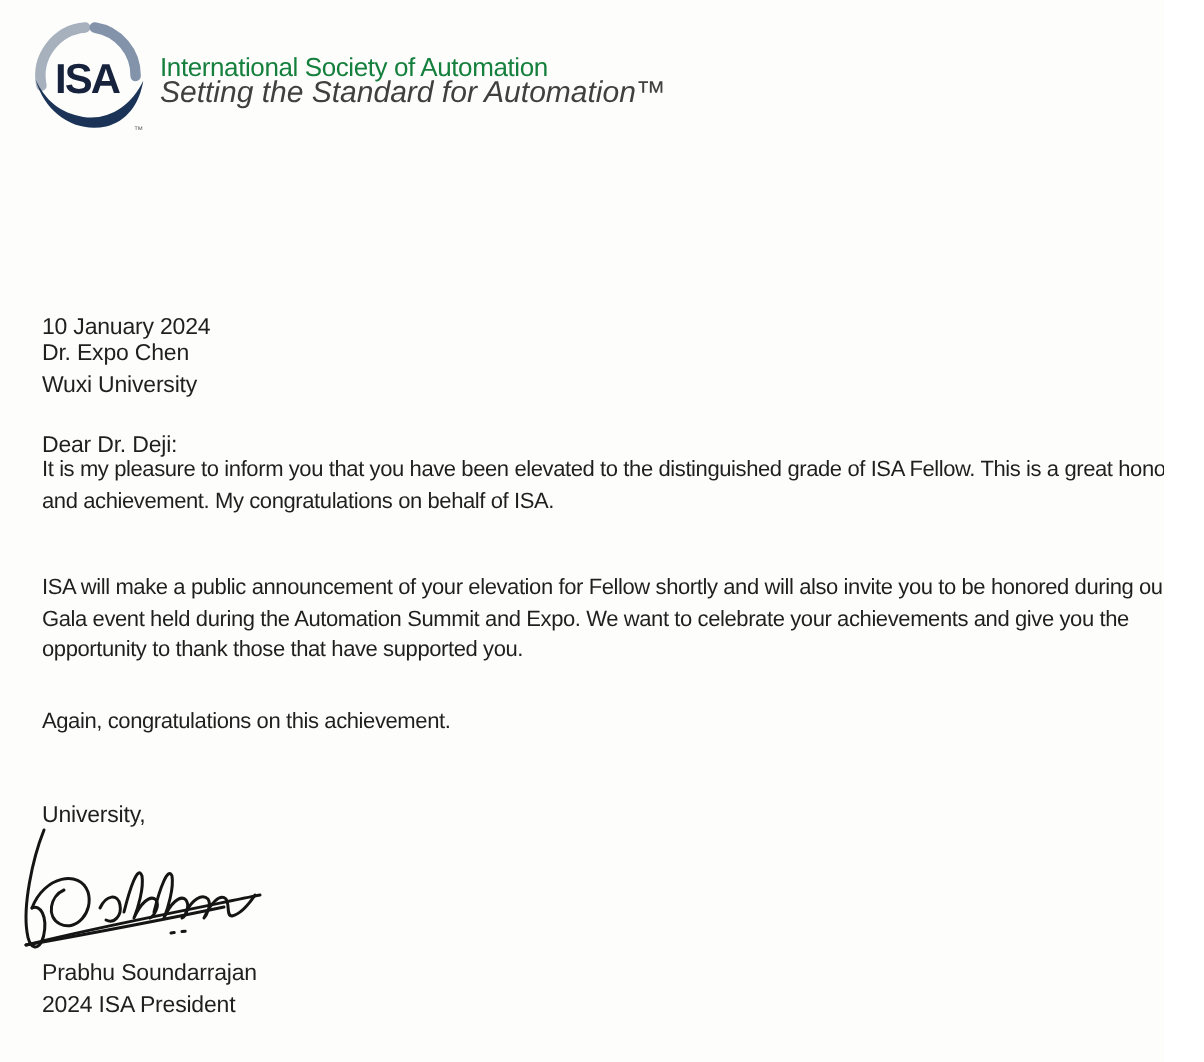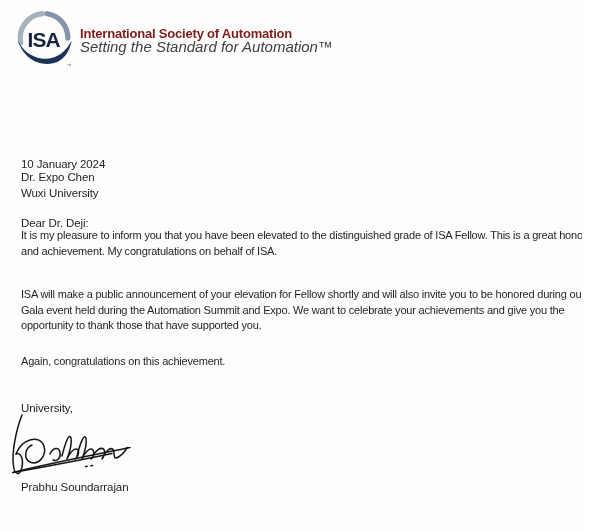--- a/index.html
+++ b/index.html
@@ -9,21 +9,21 @@
     background:#fdfdfc;
     font-family:"Liberation Sans", sans-serif;
     color:#1f1f1f;
     overflow:hidden;
   }
   
   .letterhead{position:absolute;left:15px;top:8px;display:flex;}
   .logo{width:59px;height:60px;flex:0 0 auto;}
   .lh-text{margin-left:6px;padding-top:18px;}
   .org-name{
-    font-size:13px;font-weight:bold;color:#7f1d1d;
+    font-size:13px;font-weight:normal;color:#15803d;
     letter-spacing:-0.2px;line-height:15px;white-space:pre;
   }
   .tagline{
     font-size:15px;font-style:italic;color:#404040;
     letter-spacing:0px;line-height:12px;white-space:pre;
   }
   
   .tline{position:absolute;left:21px;font-size:11.5px;line-height:16px;white-space:pre;letter-spacing:-0.1px;}
   .para{position:absolute;left:21px;width:572px;font-size:11px;line-height:15.5px;letter-spacing:-0.2px;}
   .addr{position:absolute;left:21px;font-size:11.5px;line-height:16px;white-space:pre;letter-spacing:-0.1px;}
@@ -84,14 +84,15 @@
     <path d="M 87 48 C 90 42 95 38.5 98 41.5 C 100 44.5 97 50 96 51 C 99 44 104 38.5 107 41.5 C 109 44.5 107 50 110 50 C 114 49 118.5 44 121.5 39.5"></path>
 
     <path d="M 7 64.5 C 40 56 95 45.5 124 39.5"></path>
     <path d="M 7 64.5 C 35 59.5 75 52 106 45.5"></path>
 
     <path d="M 79.5 58.5 l 1.6 -0.2"></path>
     <path d="M 85 57.8 l 1.6 -0.2"></path>
   </svg>
 
   <div class="tline" style="top:479px">Prabhu Soundarrajan</div>
+  <div class="tline" style="top:495px">2024 ISA President</div>
 
 </div>
 
 </body></html>

